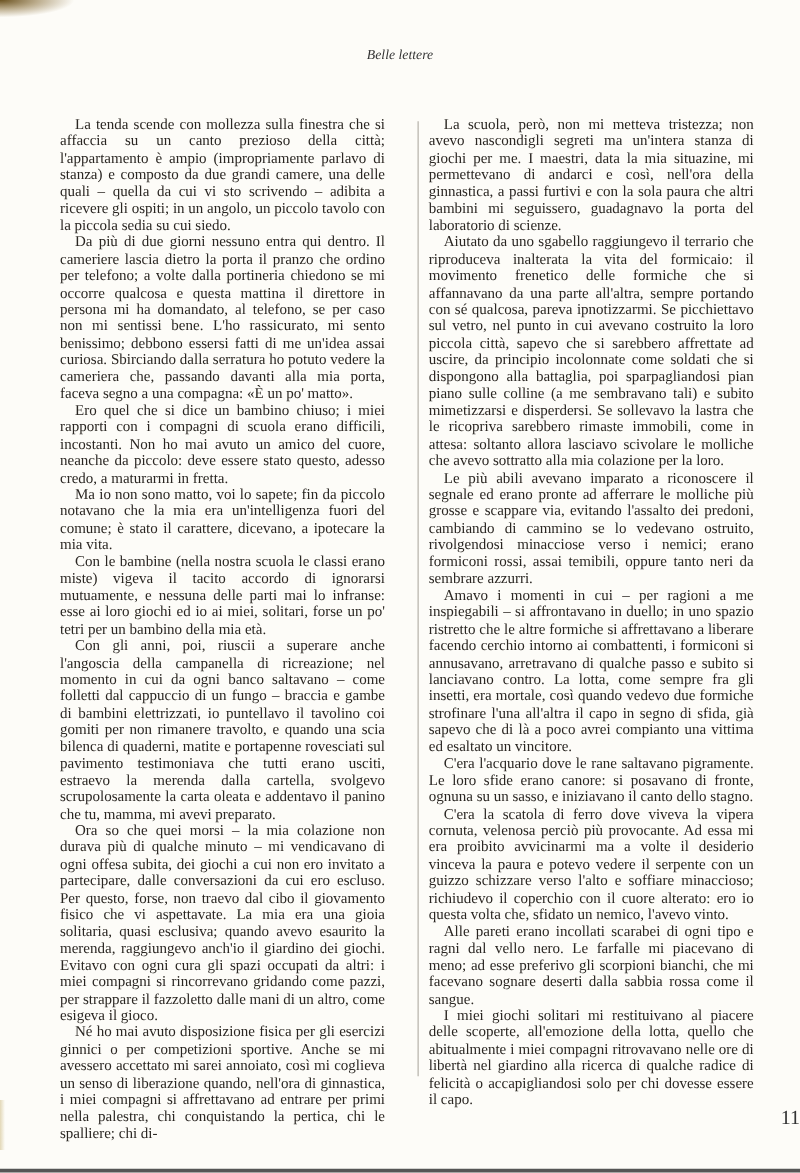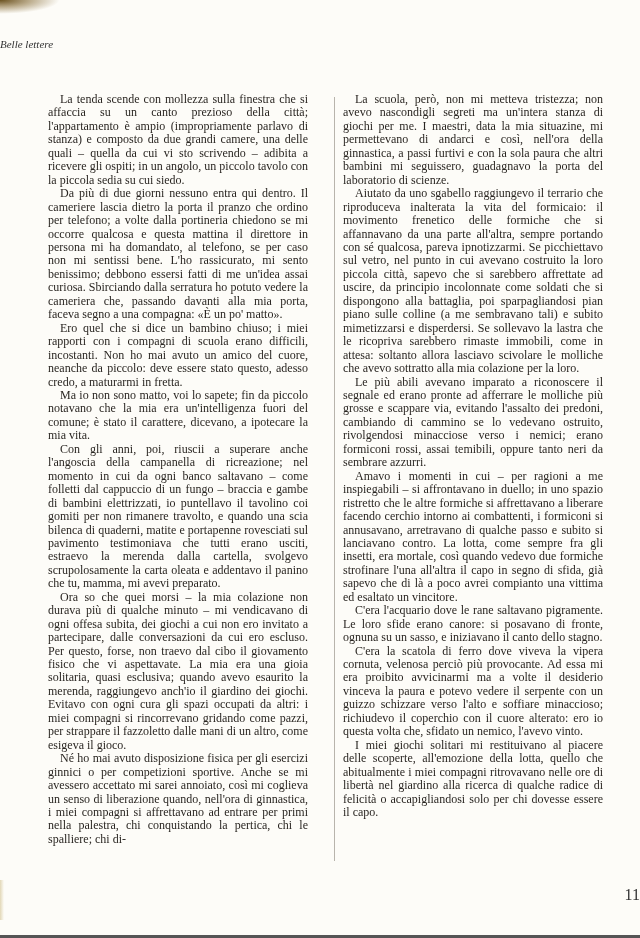--- a/index.html
+++ b/index.html
@@ -15,21 +15,21 @@
   }
   .left-edge {
     position:absolute; left:0; top:880px; width:4px; height:40px;
     background:linear-gradient(to right, rgba(200,180,120,0.5), rgba(255,255,255,0));
   }
   .bottom-edge {
     position:absolute; left:0; right:0; bottom:0; height:3px;
     background:#555;
   }
   .running-head {
-    position:absolute; top:38px; left:0; width:640px; text-align:left;
+    position:absolute; top:38px; left:0; width:640px; text-align:center;
     font-style:italic; font-size:11px; color:#333;
   }
   .column {
     position:absolute; top:93px; width:260px;
     font-size:12px; line-height:13.45px; text-align:justify;
     hyphens:manual;
   }
   .col-left { left:48px; }
   .col-right { left:343px; }
   .column p { margin:0; text-indent:12px; }
@@ -49,32 +49,34 @@
 <div class="corner-shadow"></div>
 <div class="left-edge"></div>
 
 <div class="running-head">Belle lettere</div>
 
 <div class="column col-left">
   <p>La tenda scende con mollezza sulla finestra che si affaccia su un canto prezioso della città; l'appartamento è ampio (impropriamente parlavo di stanza) e composto da due grandi camere, una delle quali – quella da cui vi sto scrivendo – adibita a ricevere gli ospiti; in un angolo, un piccolo tavolo con la piccola sedia su cui siedo.</p>
   <p>Da più di due giorni nessuno entra qui dentro. Il cameriere lascia dietro la porta il pranzo che ordino per telefono; a volte dalla portineria chiedono se mi occorre qualcosa e questa mattina il direttore in persona mi ha domandato, al telefono, se per caso non mi sentissi bene. L'ho rassicurato, mi sento benissimo; debbono essersi fatti di me un'idea assai curiosa. Sbirciando dalla serratura ho potuto vedere la cameriera che, passando davanti alla mia porta, faceva segno a una compagna: «È un po' matto».</p>
   <p>Ero quel che si dice un bambino chiuso; i miei rapporti con i compagni di scuola erano difficili, incostanti. Non ho mai avuto un amico del cuore, neanche da piccolo: deve essere stato questo, adesso credo, a maturarmi in fretta.</p>
   <p>Ma io non sono matto, voi lo sapete; fin da piccolo notavano che la mia era un'intelligenza fuori del comune; è stato il carattere, dicevano, a ipotecare la mia vita.</p>
+  <p>Con le bambine (nella nostra scuola le classi erano miste) vigeva il tacito accordo di ignorarsi mutuamente, e nessuna delle parti mai lo infranse: esse ai loro giochi ed io ai miei, solitari, forse un po' tetri per un bambino della mia età.</p>
   <p>Con gli anni, poi, riuscii a superare anche l'angoscia della campanella di ricreazione; nel momento in cui da ogni banco saltavano – come folletti dal cappuccio di un fungo – braccia e gambe di bambini elettrizzati, io puntellavo il tavolino coi gomiti per non rimanere travolto, e quando una scia bilenca di quaderni, matite e portapenne rovesciati sul pavimento testimoniava che tutti erano usciti, estraevo la merenda dalla cartella, svolgevo scrupolosamente la carta oleata e addentavo il panino che tu, mamma, mi avevi preparato.</p>
   <p>Ora so che quei morsi – la mia colazione non durava più di qualche minuto – mi vendicavano di ogni offesa subita, dei giochi a cui non ero invitato a partecipare, dalle conversazioni da cui ero escluso. Per questo, forse, non traevo dal cibo il giovamento fisico che vi aspettavate. La mia era una gioia solitaria, quasi esclusiva; quando avevo esaurito la merenda, raggiungevo anch'io il giardino dei giochi. Evitavo con ogni cura gli spazi occupati da altri: i miei compagni si rincorrevano gridando come pazzi, per strappare il fazzoletto dalle mani di un altro, come esigeva il gioco.</p>
   <p>Né ho mai avuto disposizione fisica per gli esercizi ginnici o per competizioni sportive. Anche se mi avessero accettato mi sarei annoiato, così mi coglieva un senso di liberazione quando, nell'ora di ginnastica, i miei compagni si affrettavano ad entrare per primi nella palestra, chi conquistando la pertica, chi le spalliere; chi di-</p>
 </div>
 
 <div class="col-divider"></div>
 
 <div class="column col-right">
   <p>La scuola, però, non mi metteva tristezza; non avevo nascondigli segreti ma un'intera stanza di giochi per me. I maestri, data la mia situazine, mi permettevano di andarci e così, nell'ora della ginnastica, a passi furtivi e con la sola paura che altri bambini mi seguissero, guadagnavo la porta del laboratorio di scienze.</p>
   <p>Aiutato da uno sgabello raggiungevo il terrario che riproduceva inalterata la vita del formicaio: il movimento frenetico delle formiche che si affannavano da una parte all'altra, sempre portando con sé qualcosa, pareva ipnotizzarmi. Se picchiettavo sul vetro, nel punto in cui avevano costruito la loro piccola città, sapevo che si sarebbero affrettate ad uscire, da principio incolonnate come soldati che si dispongono alla battaglia, poi sparpagliandosi pian piano sulle colline (a me sembravano tali) e subito mimetizzarsi e disperdersi. Se sollevavo la lastra che le ricopriva sarebbero rimaste immobili, come in attesa: soltanto allora lasciavo scivolare le molliche che avevo sottratto alla mia colazione per la loro.</p>
   <p>Le più abili avevano imparato a riconoscere il segnale ed erano pronte ad afferrare le molliche più grosse e scappare via, evitando l'assalto dei predoni, cambiando di cammino se lo vedevano ostruito, rivolgendosi minacciose verso i nemici; erano formiconi rossi, assai temibili, oppure tanto neri da sembrare azzurri.</p>
   <p>Amavo i momenti in cui – per ragioni a me inspiegabili – si affrontavano in duello; in uno spazio ristretto che le altre formiche si affrettavano a liberare facendo cerchio intorno ai combattenti, i formiconi si annusavano, arretravano di qualche passo e subito si lanciavano contro. La lotta, come sempre fra gli insetti, era mortale, così quando vedevo due formiche strofinare l'una all'altra il capo in segno di sfida, già sapevo che di là a poco avrei compianto una vittima ed esaltato un vincitore.</p>
   <p>C'era l'acquario dove le rane saltavano pigramente. Le loro sfide erano canore: si posavano di fronte, ognuna su un sasso, e iniziavano il canto dello stagno.</p>
   <p>C'era la scatola di ferro dove viveva la vipera cornuta, velenosa perciò più provocante. Ad essa mi era proibito avvicinarmi ma a volte il desiderio vinceva la paura e potevo vedere il serpente con un guizzo schizzare verso l'alto e soffiare minaccioso; richiudevo il coperchio con il cuore alterato: ero io questa volta che, sfidato un nemico, l'avevo vinto.</p>
+  <p>Alle pareti erano incollati scarabei di ogni tipo e ragni dal vello nero. Le farfalle mi piacevano di meno; ad esse preferivo gli scorpioni bianchi, che mi facevano sognare deserti dalla sabbia rossa come il sangue.</p>
   <p>I miei giochi solitari mi restituivano al piacere delle scoperte, all'emozione della lotta, quello che abitualmente i miei compagni ritrovavano nelle ore di libertà nel giardino alla ricerca di qualche radice di felicità o accapigliandosi solo per chi dovesse essere il capo.</p>
 </div>
 
 <div class="page-number">11</div>
 
 <div class="bottom-edge"></div>
 
 </body></html>

